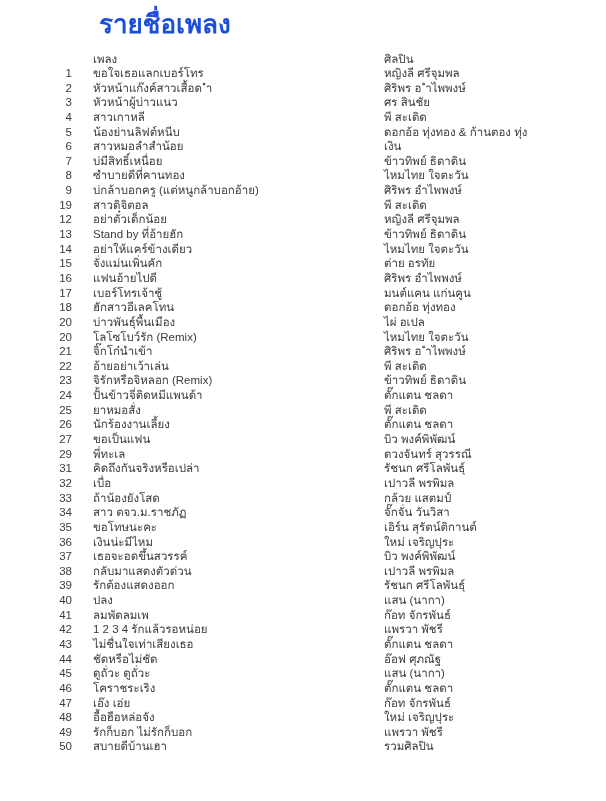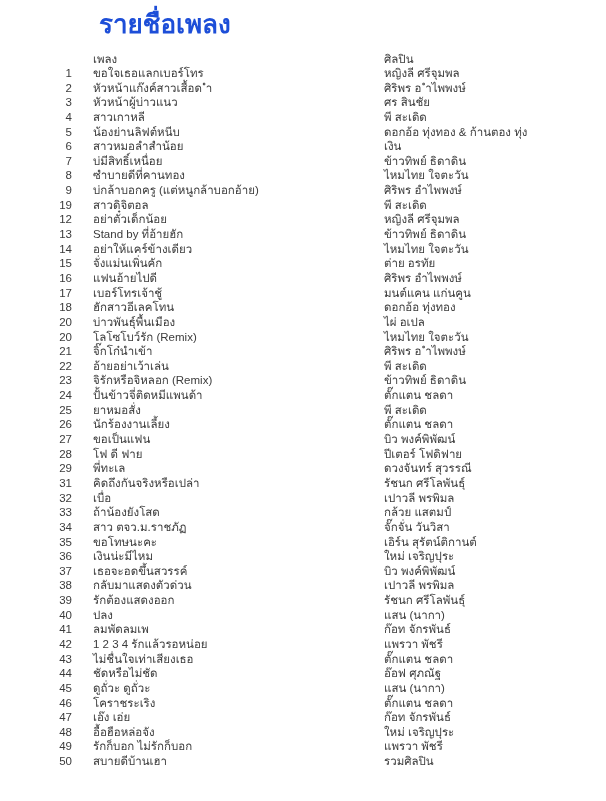--- a/index.html
+++ b/index.html
@@ -215,25 +215,20 @@
     <span class="song-col">นักร้องงานเลี้ยง</span>
     <span class="artist-col">ตั๊กแตน ชลดา</span>
   </div>
 
   <div class="row">
     <span class="num">27</span>
     <span class="song-col">ขอเป็นแฟน</span>
     <span class="artist-col">บิว พงค์พิพัฒน์</span>
   </div>
 
-  <div class="row">
-    <span class="num">28</span>
-    <span class="song-col">โฟ ดี ฟาย</span>
-    <span class="artist-col">ปีเตอร์ โฟดิฟาย</span>
-  </div>
 
   <div class="row">
     <span class="num">29</span>
     <span class="song-col">พี่ทะเล</span>
     <span class="artist-col">ดวงจันทร์ สุวรรณี</span>
   </div>
 
 
   <div class="row">
     <span class="num">31</span>

